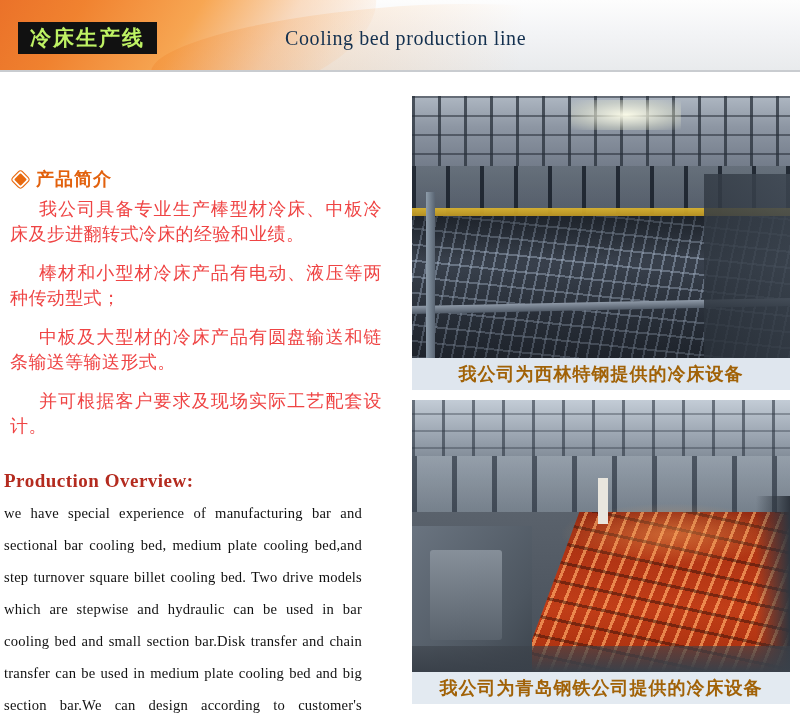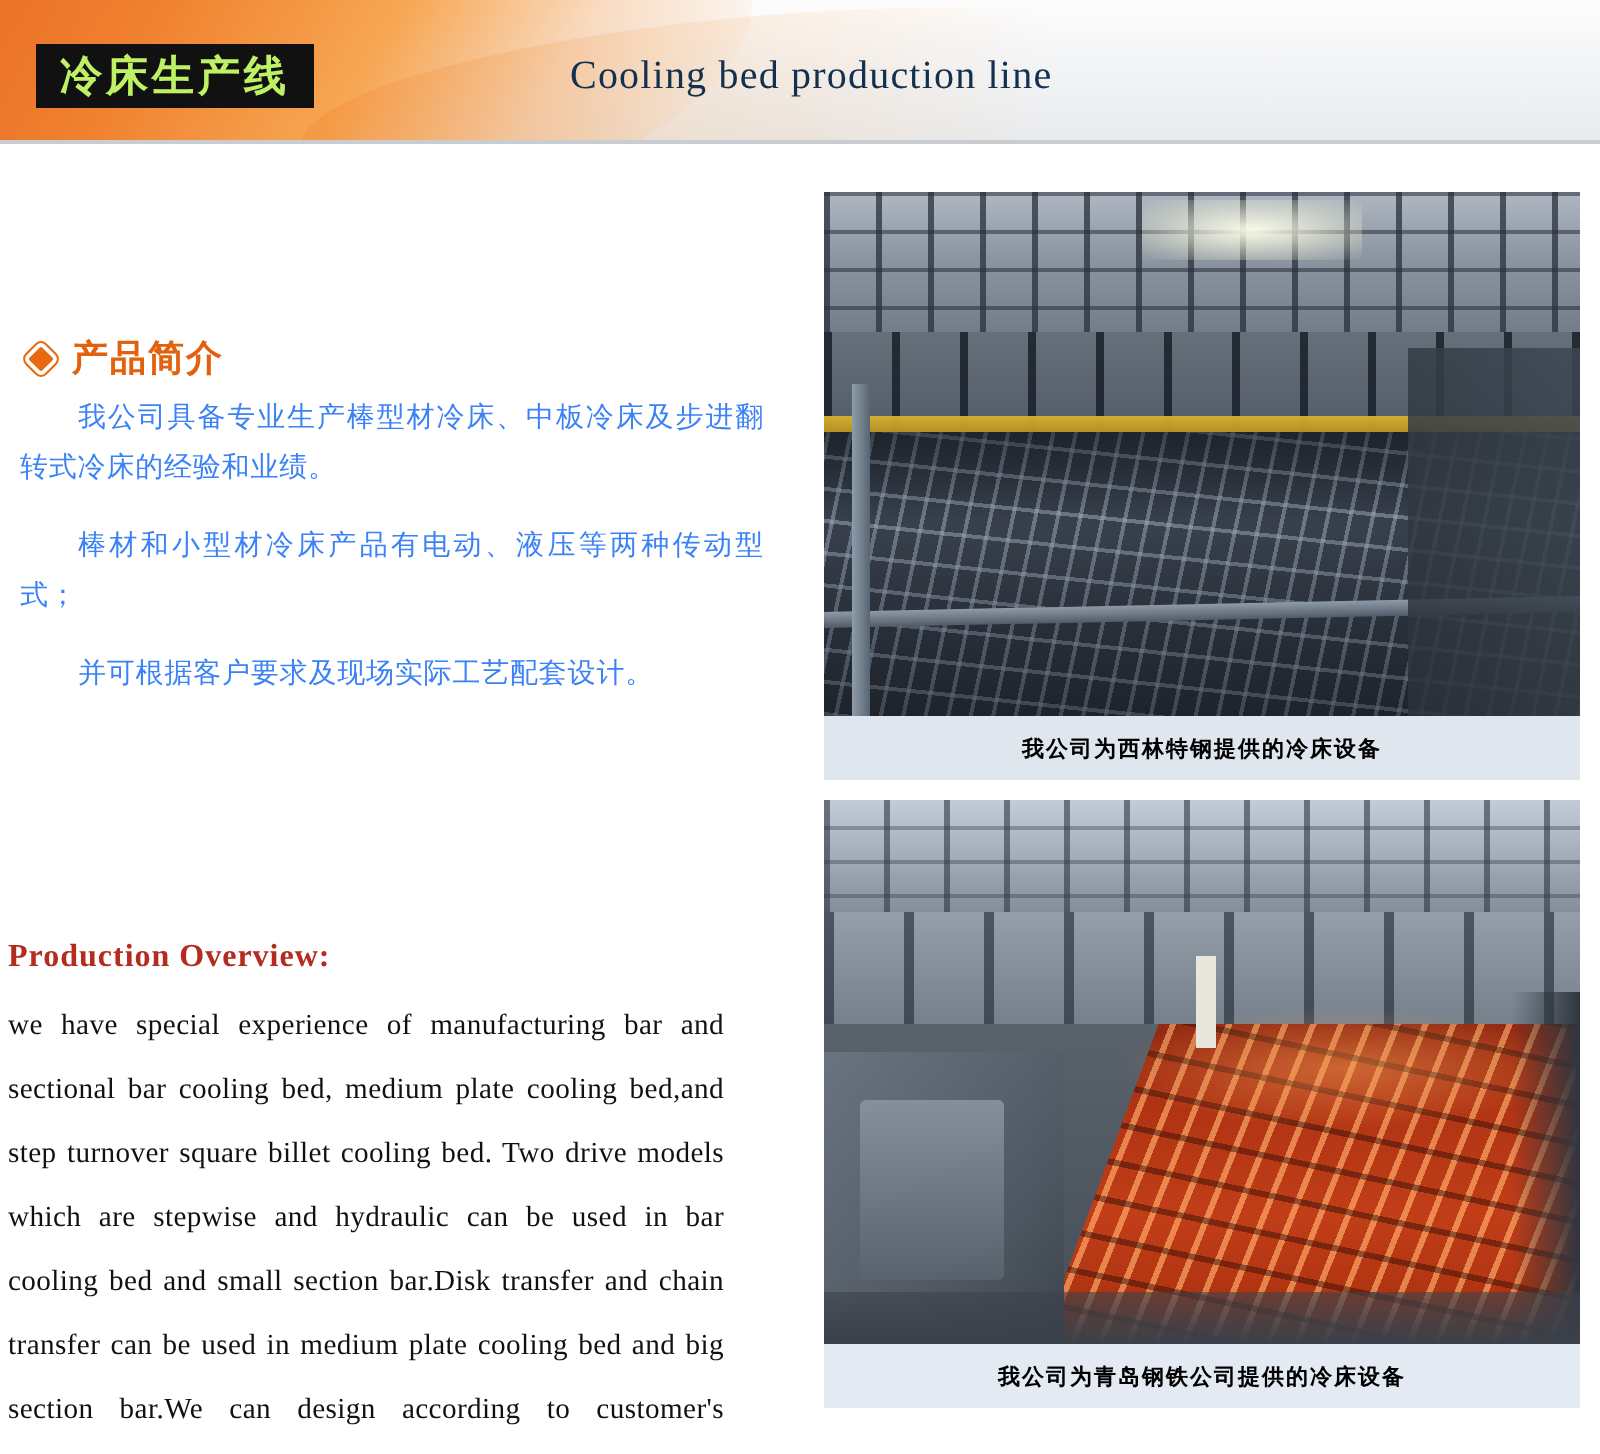--- a/index.html
+++ b/index.html
@@ -101,35 +101,35 @@
     letter-spacing: 1px;
   }
 
   .cn-body {
     position: absolute;
     left: 10px; top: 125px;
     width: 372px;
   }
   .cn-body p {
     margin: 0 0 14px 0;
-    color: #3b82f6;
-    font-family: Liberation Serif, serif;
-    font-size: 14px;
+    color: #ef4444;
+    font-family: Liberation Sans, sans-serif;
+    font-size: 18px;
     line-height: 25px;
     text-indent: 29px;
     text-align: justify;
     letter-spacing: 0.4px;
   }
 
   .en-head {
     position: absolute;
     left: 4px; top: 398px;
     color: #b42b1f;
     font-family: "Liberation Serif", "DejaVu Serif", serif;
-    font-size: 16px;
+    font-size: 19px;
     font-weight: bold;
     letter-spacing: 0.5px;
   }
   .en-body {
     position: absolute;
     left: 4px; top: 425px;
     width: 358px;
   }
   .en-body p {
     margin: 0;
@@ -157,23 +157,23 @@
     height: 262px;
     overflow: hidden;
     position: relative;
     background: #7b8490;
   }
   .photo-2 .photo-frame { height: 272px; }
 
   .caption {
     height: 32px;
     background: #dfe6ee;
-    color: #000000;
+    color: #a16207;
     font-family: "DejaVu Sans", "Liberation Sans", sans-serif;
-    font-size: 11px;
+    font-size: 18px;
     font-weight: bold;
     display: flex;
     align-items: center;
     justify-content: center;
     letter-spacing: 1px;
   }
   .photo-2 .caption { background: #e3eaf1; }
 
   
   .p1 { position: absolute; inset: 0; background: #3b4450; }
@@ -317,20 +317,21 @@
 <div class="left-col">
 
   <div class="sec-head">
     <span class="bullet-diamond"></span>
     <span class="sec-head-text">产品简介</span>
   </div>
 
   <div class="cn-body">
     <p>我公司具备专业生产棒型材冷床、中板冷床及步进翻转式冷床的经验和业绩。</p>
     <p>棒材和小型材冷床产品有电动、液压等两种传动型式；</p>
+    <p>中板及大型材的冷床产品有圆盘输送和链条输送等输送形式。</p>
     <p>并可根据客户要求及现场实际工艺配套设计。</p>
   </div>
 
   <div class="en-head">Production Overview:</div>
   <div class="en-body">
     <p>we have special experience of manufacturing bar and sectional bar cooling bed, medium plate cooling bed,and step turnover square billet cooling bed. Two drive models which are stepwise and hydraulic can be used in bar cooling bed and small section bar.Disk transfer and chain transfer can be used in medium plate cooling bed and big section bar.We can design according to customer's requirement and technology on the spot.</p>
   </div>
 </div>
 
 <div class="photo-block photo-1">

